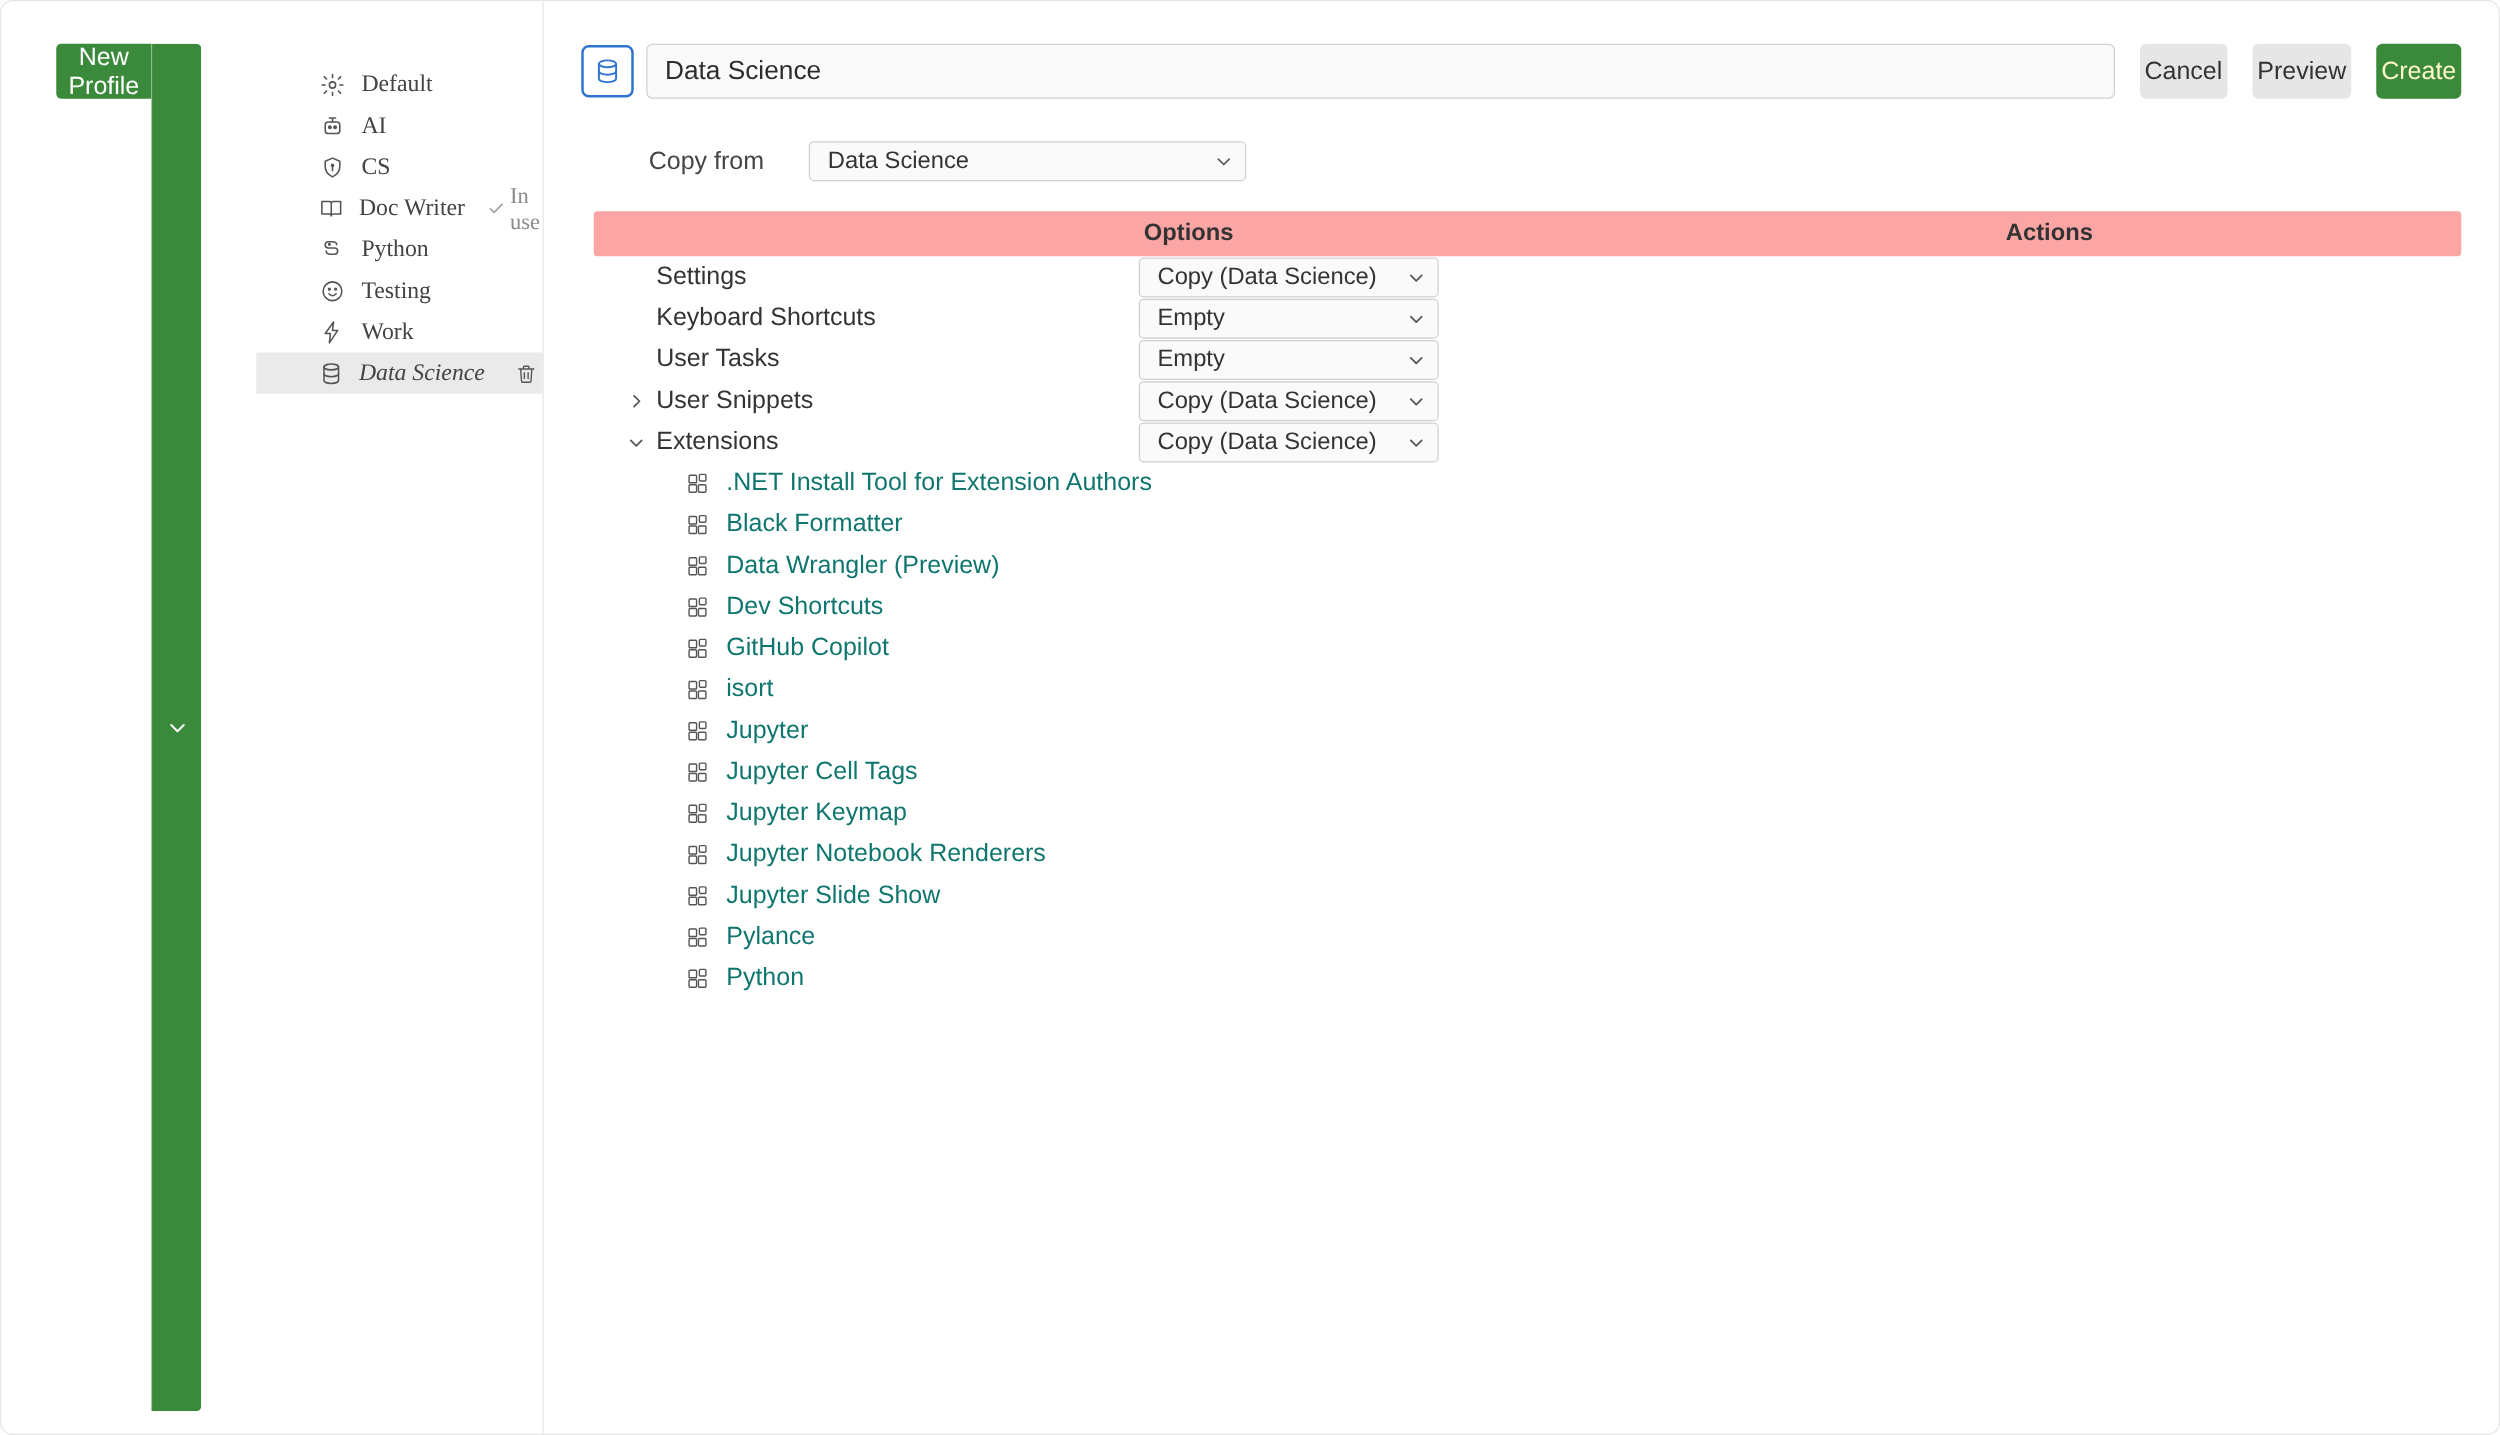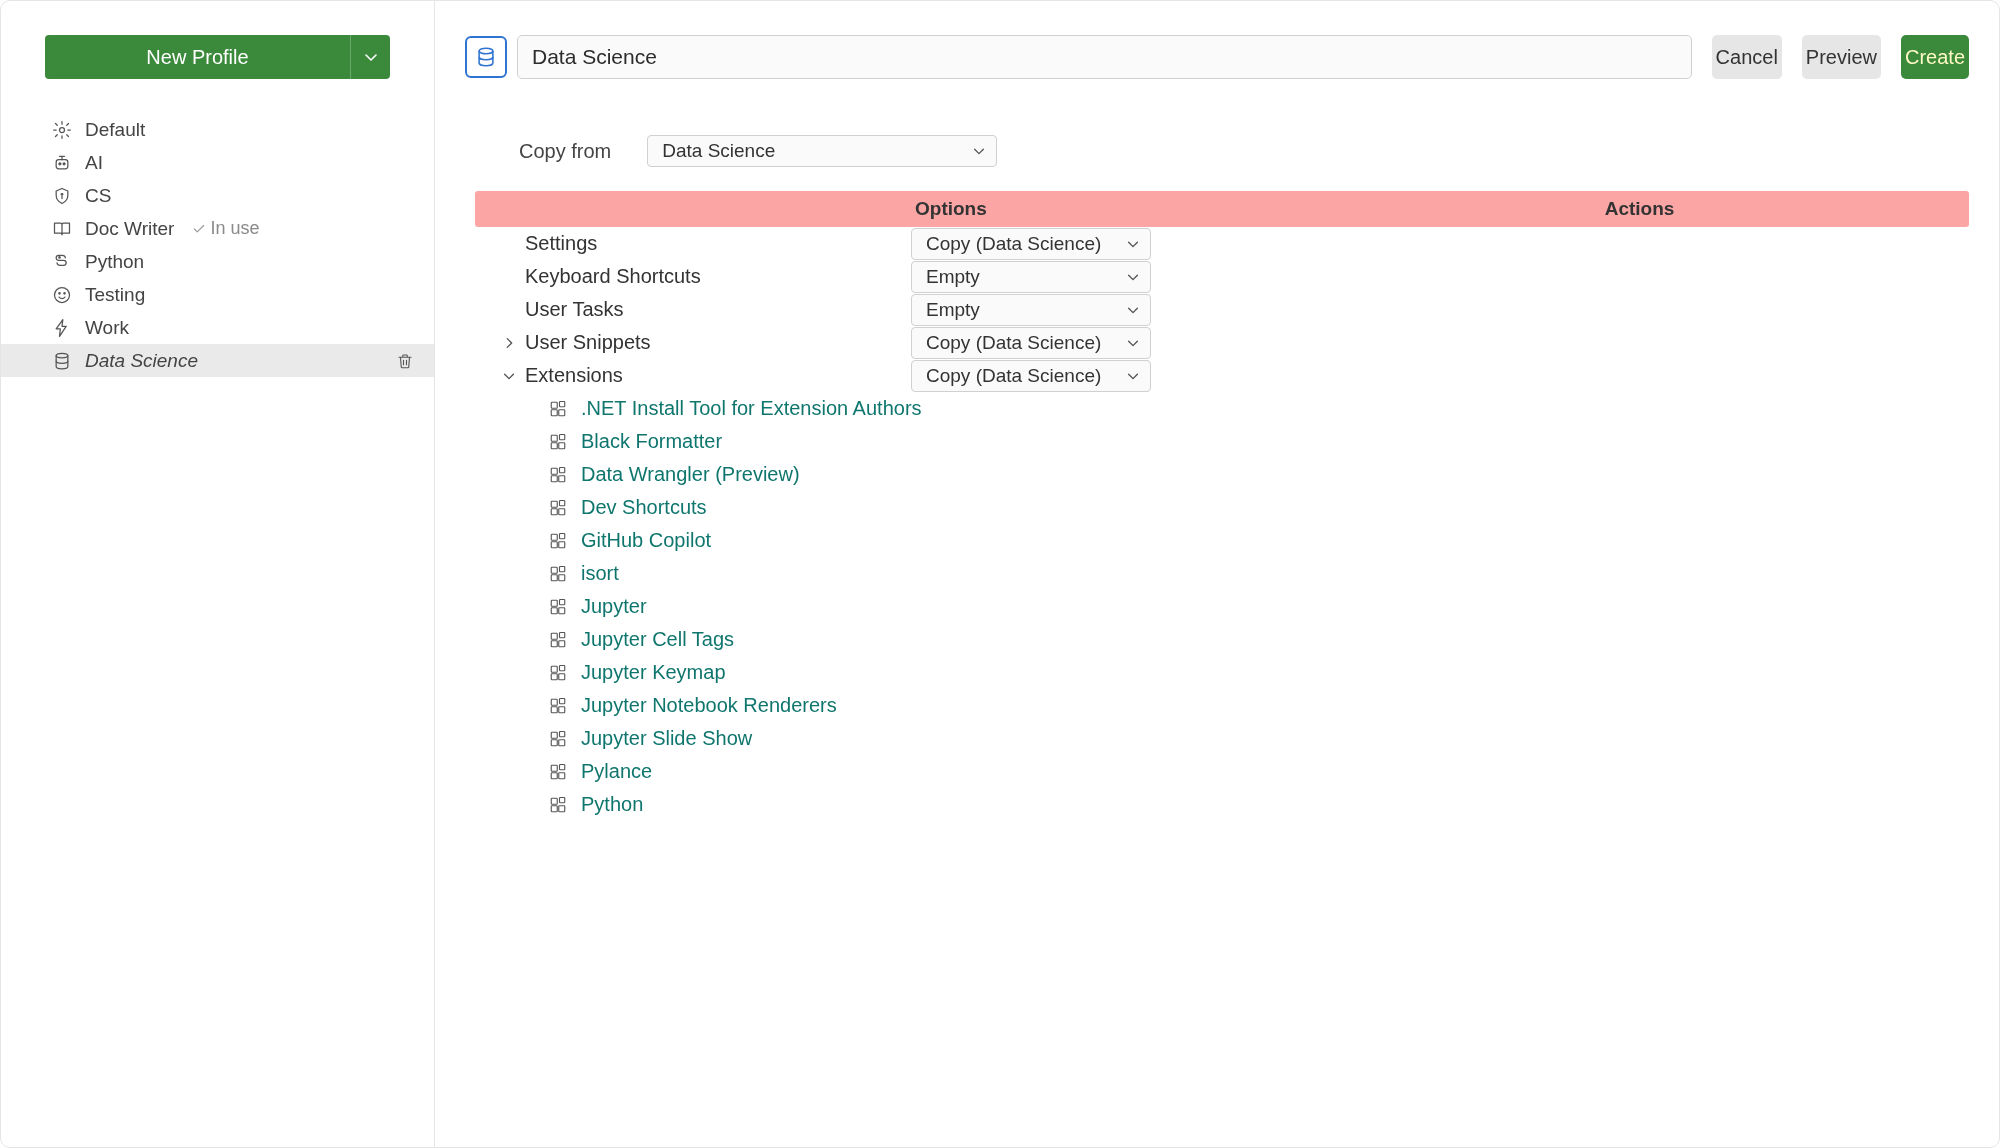--- a/index.html
+++ b/index.html
@@ -16,21 +16,21 @@
       border: 1px solid #e5e5e5;
       border-radius: 10px;
       overflow: hidden;
     }
     
     .sidebar {
       width: 434px;
       border-right: 1px solid #e5e5e5;
       padding-top: 34px;
       display: flex;
-      flex-direction: column;
+      flex-direction: row;
     }
     .new-profile-wrap {
       padding: 0 44px 18px 44px;
       display: flex;
     }
     .new-profile-btn {
       flex: 1;
       background: #3b8a3b;
       color: #fff;
       border: none;
@@ -45,21 +45,21 @@
       background: #3b8a3b;
       border: none;
       border-left: 1px solid rgba(255,255,255,0.25);
       border-radius: 0 4px 4px 0;
       color: #fff;
       cursor: pointer;
       display: flex;
       align-items: center;
       justify-content: center;
     }
-    .profile-list { padding-top: 16px; }
+    .profile-list { padding-top: 16px; font-family: Liberation Serif, serif; }
     .profile-item {
       display: flex;
       align-items: center;
       gap: 12px;
       padding: 5px 20px 5px 50px;
       height: 33px;
       cursor: pointer;
       color: #444;
     }
     .profile-item .icon { width: 22px; height: 22px; display:flex; align-items:center; justify-content:center; color:#555; }
@@ -112,21 +112,21 @@
       color: #333;
       background: #e6e6e6;
       margin-left: 10px;
     }
     .top-btn.primary { background:#3b8a3b; color:#fef9c3; }
 
     .copy-row {
       display: flex;
       align-items: center;
       gap: 36px;
-      margin: 56px 0 24px 54px;
+      margin: 34px 0 24px 54px;
       text-align: center;
     }
     .copy-label { color:#444; font-size:20px; }
     .select-box {
       border: 1px solid #d0d0d0;
       background: #fafafa;
       border-radius: 4px;
       height: 32px;
       padding: 0 36px 0 14px;
       display: flex;

